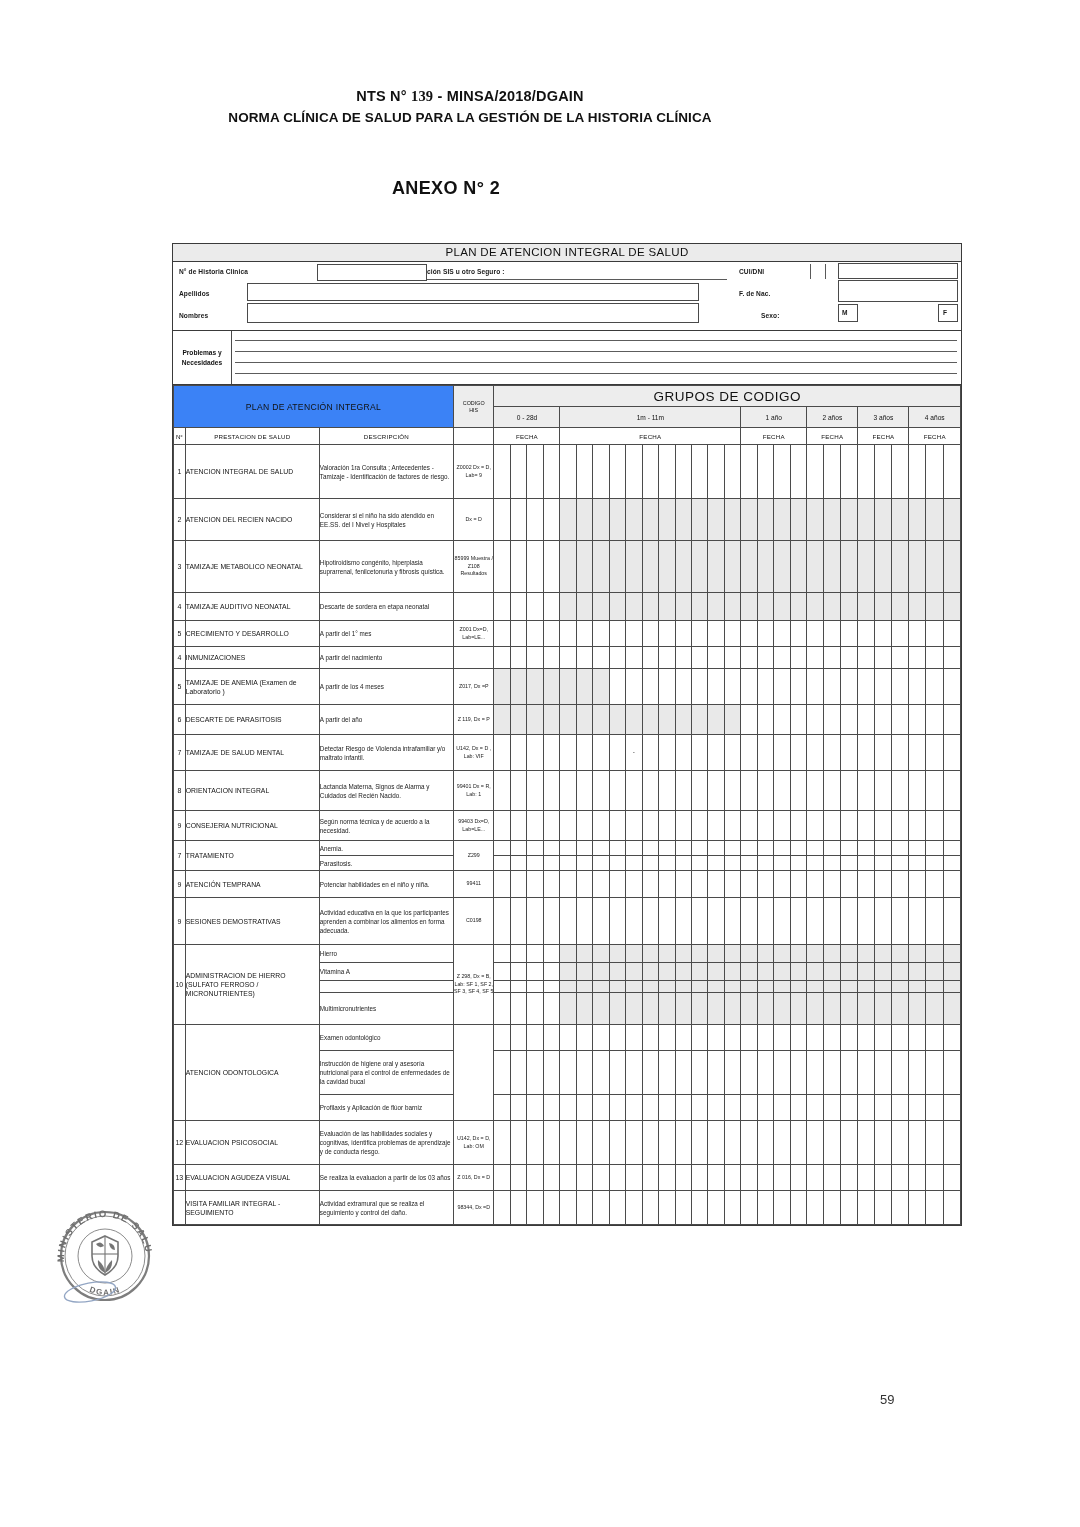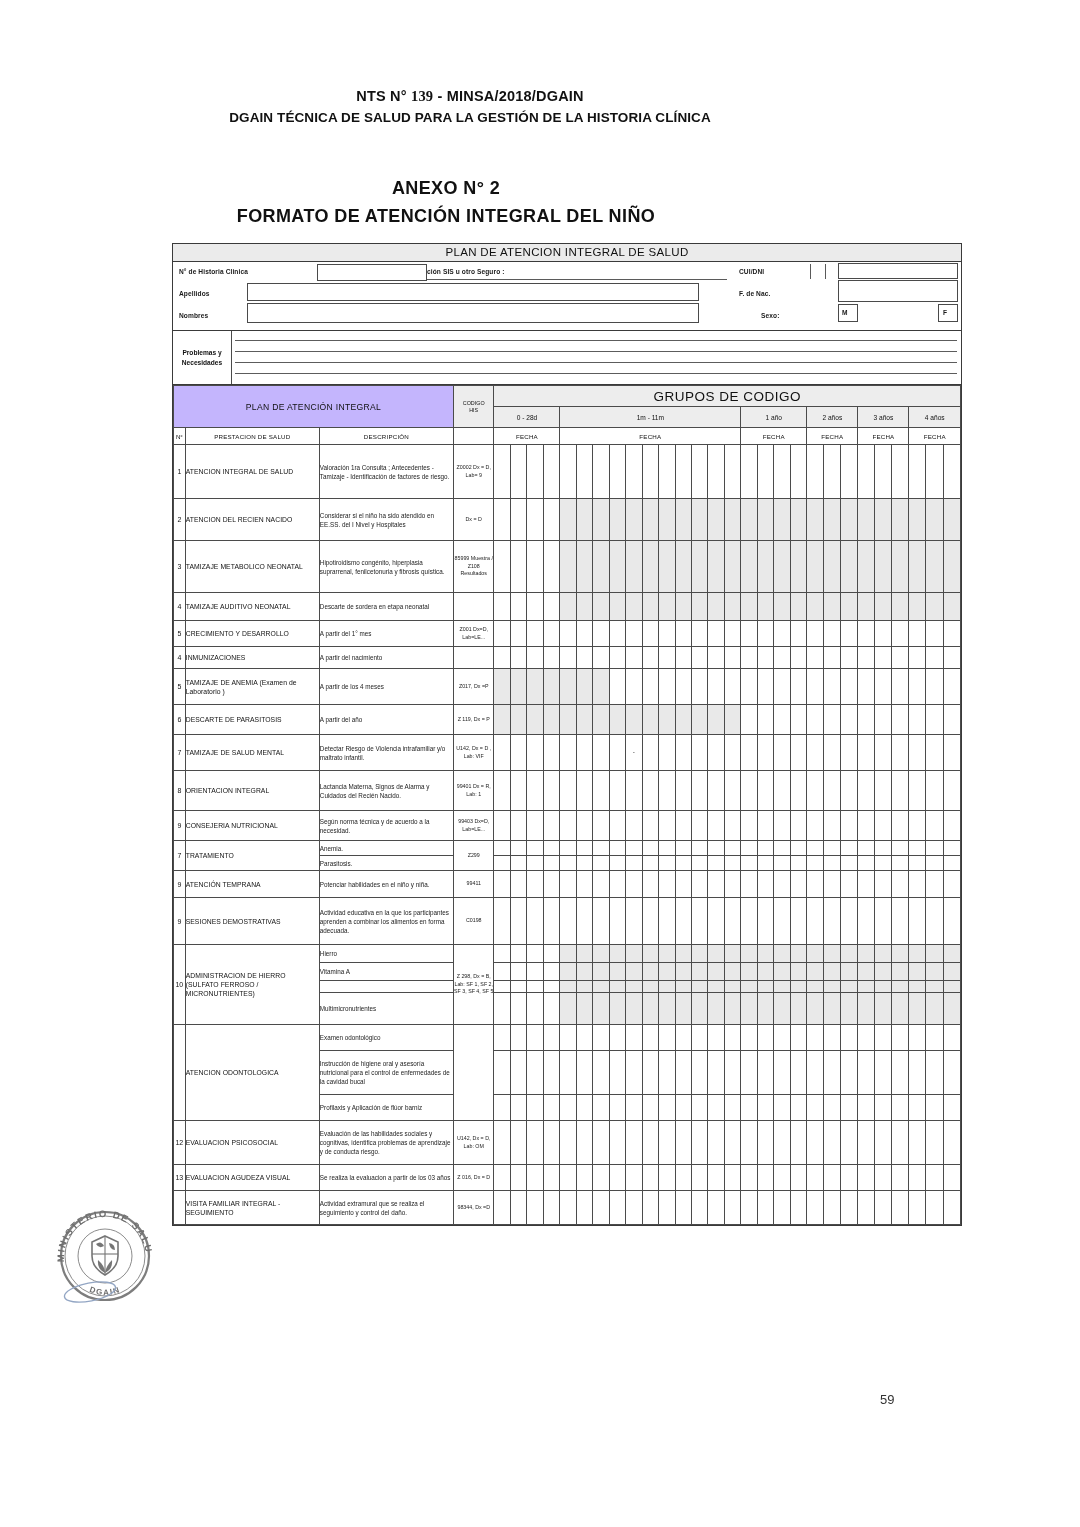--- a/index.html
+++ b/index.html
@@ -43,21 +43,21 @@
             display:flex;flex-direction:column;align-items:center;justify-content:center;}
   .prob .pl span{font-size:6.6px;font-weight:bold;line-height:10px;}
   .prob .lines{position:absolute;left:58px;top:0;right:0;height:100%;}
   .prob .lines i{position:absolute;left:4px;right:4px;border-bottom:1px solid #5c5c5c;display:block;}
 
   
   table.main{border-collapse:collapse;width:788px;table-layout:fixed;}
   table.main td, table.main th{border:1px solid #4b4b4b;padding:0;font-weight:normal;}
   .th-strong{border-width:1.3px !important;}
 
-  .h-plan{height:40px;text-align:center;font-size:8.6px;font-weight:bold;letter-spacing:.3px;background:#c4b5fd;}
+  .h-plan{height:40px;text-align:center;font-size:8.6px;font-weight:bold;letter-spacing:.3px;background:#3b82f6;}
   .h-cod{height:40px;text-align:center;font-size:5.4px;font-weight:bold;line-height:7px;background:#ededed;}
   .h-grupos{height:20px;text-align:center;font-size:13.5px;font-weight:bold;letter-spacing:.5px;background:#ededed;}
   .h-age{height:20px;text-align:center;font-size:6.6px;font-weight:bold;background:#ededed;}
   .h-sub{height:16px;text-align:center;font-size:6.2px;font-weight:bold;letter-spacing:.2px;}
   .h-n{text-align:center;font-size:6.2px;font-weight:bold;}
 
   td.num{text-align:center;font-size:7px;font-weight:bold;vertical-align:middle;}
   td.presta{font-size:6.8px;font-weight:bold;padding:2px 3px 2px 5px;line-height:9px;vertical-align:middle;letter-spacing:.05px;}
   td.desc{font-size:6.3px;padding:2px 4px;line-height:9px;vertical-align:middle;color:#222;}
   td.cod{text-align:center;font-size:5.3px;font-weight:bold;line-height:7.4px;vertical-align:middle;color:#222;}
@@ -79,26 +79,25 @@
 <body>
 
 <div class="page">
 
   <div class="doc-head">
     <div class="l1">
       <span>NTS N°</span>
       <span class="hand">139</span>
       <span>- MINSA/2018/DGAIN</span>
     </div>
-    <div class="l2">DGAIN TÉCNICA DE SALUD PARA LA GESTIÓN DE LA HISTORIA CLÍNICA</div>
+    <div class="l2">NORMA CLÍNICA DE SALUD PARA LA GESTIÓN DE LA HISTORIA CLÍNICA</div>
   </div>
 
   <div class="anexo">
     <div class="a1">ANEXO N° 2</div>
-    <div class="a2">FORMATO DE ATENCIÓN INTEGRAL DEL NIÑO</div>
   </div>
 
   <div class="form">
 
     <div class="bar">PLAN DE ATENCION INTEGRAL DE SALUD</div>
 
     <div class="ident">
       <div class="lab" style="left:6px;top:6px;">N° de Historia Clinica</div>
       <div class="bx" style="left:144px;top:2px;width:108px;height:15px;"></div>
       <div class="lab" style="left:254px;top:6px;">ción SIS u otro Seguro :</div>

